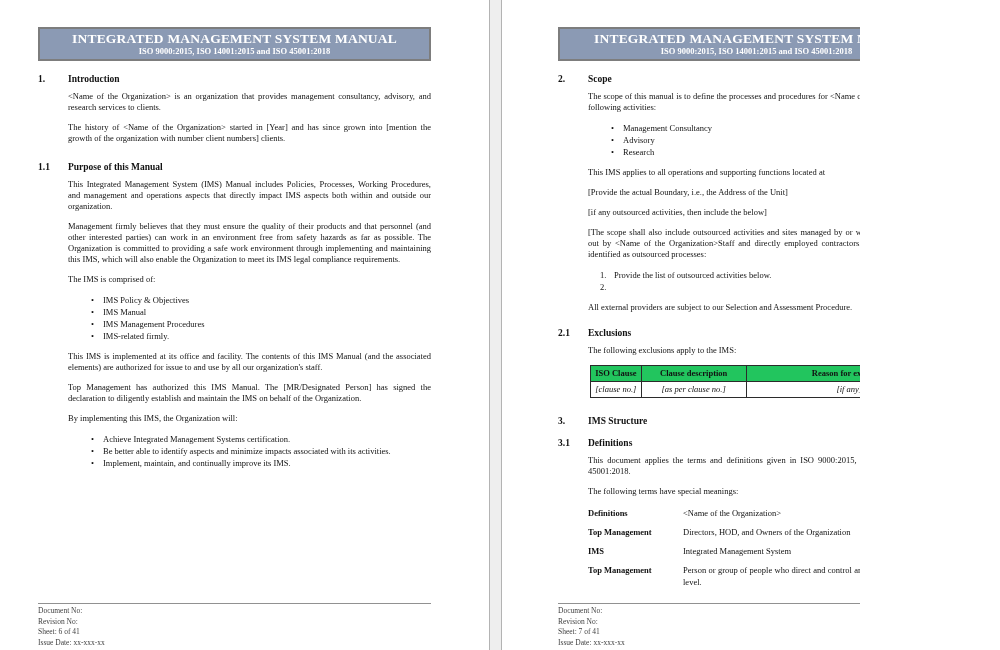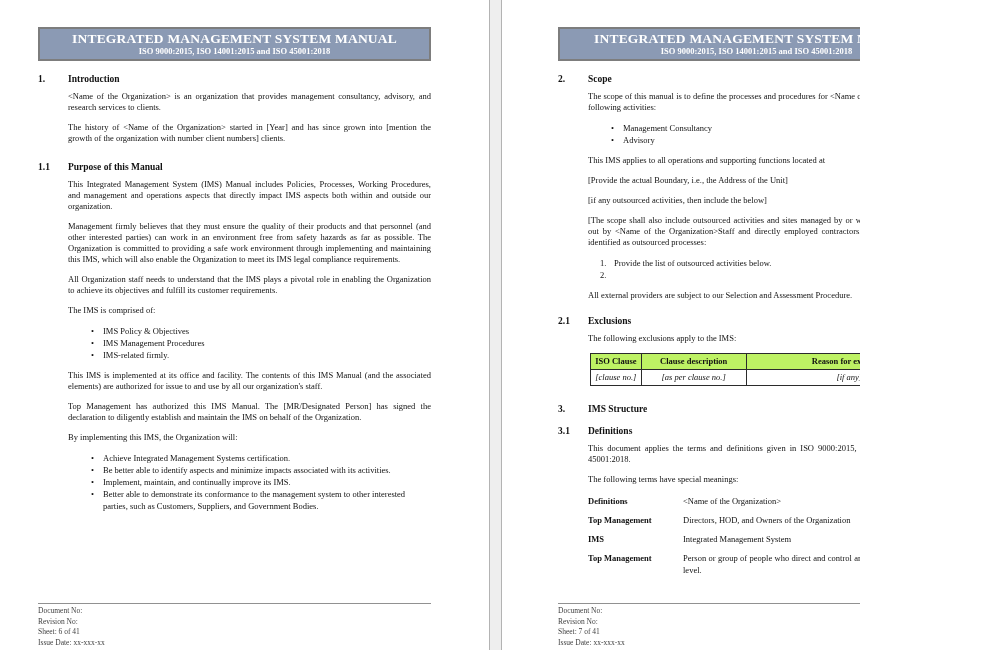--- a/index.html
+++ b/index.html
@@ -38,21 +38,21 @@
   ul.bullets li::before { content:"\2022"; position:absolute; left:1px; top:0; }
 
   ol.numlist { list-style:none; margin:0 0 9px 12px; }
   ol.numlist li { display:flex; line-height:12px; }
   ol.numlist .onum { width:14px; flex-shrink:0; }
 
   table.excl-table { border-collapse:collapse; width:363px; margin:8px 0 9px 2px; font-size:8.5px; }
   table.excl-table th, table.excl-table td {
     border:1px solid #2b2b2b; text-align:center; padding:2px 3px; line-height:11px;
   }
-  table.excl-table th { background:#bef264; font-weight:bold; }
+  table.excl-table th { background:#22c55e; font-weight:bold; }
   table.excl-table td { font-style:italic; }
   .col-iso { width:14%; } .col-desc { width:29%; } .col-reason { width:57%; }
 
   .defs { margin-top:10px; }
   .def-row { display:flex; margin-bottom:7px; }
   .def-term { width:95px; flex-shrink:0; font-weight:bold; line-height:12px; }
   .def-text { flex:1; line-height:12px; text-align:justify; }
 
   .footer {
     position:absolute; top:603px; border-top:1px solid #919191; padding-top:2px;
@@ -83,35 +83,34 @@
       <p>The history of &lt;Name of the Organization&gt; started in [Year] and has since grown into [mention the growth of the organization with number client numbers] clients.</p>
     </div>
 
     <div class="heading h-big-gap">
       <span class="num">1.1</span>
       <span>Purpose of this Manual</span>
     </div>
     <div class="sec-body">
       <p>This Integrated Management System (IMS) Manual includes Policies, Processes, Working Procedures, and management and operations aspects that directly impact IMS aspects both within and outside our organization.</p>
       <p>Management firmly believes that they must ensure the quality of their products and that personnel (and other interested parties) can work in an environment free from safety hazards as far as possible. The Organization is committed to providing a safe work environment through implementing and maintaining this IMS, which will also enable the Organization to meet its IMS legal compliance requirements.</p>
-      <p>All Organization staff needs to understand that the IMS plays a pivotal role in enabling the Organization to achieve its objectives and fulfill its customer requirements.</p>
       <p>The IMS is comprised of:</p>
       <ul class="bullets">
         <li>IMS Policy &amp; Objectives</li>
+        <li>IMS Manual</li>
         <li>IMS Management Procedures</li>
         <li>IMS-related firmly.</li>
       </ul>
       <p>This IMS is implemented at its office and facility. The contents of this IMS Manual (and the associated elements) are authorized for issue to and use by all our organization's staff.</p>
       <p>Top Management has authorized this IMS Manual. The [MR/Designated Person] has signed the declaration to diligently establish and maintain the IMS on behalf of the Organization.</p>
       <p>By implementing this IMS, the Organization will:</p>
       <ul class="bullets">
         <li>Achieve Integrated Management Systems certification.</li>
         <li>Be better able to identify aspects and minimize impacts associated with its activities.</li>
         <li>Implement, maintain, and continually improve its IMS.</li>
-        <li>Better able to demonstrate its conformance to the management system to other interested parties, such as Customers, Suppliers, and Government Bodies.</li>
       </ul>
     </div>
   </div>
 
   <div class="footer f-left38">
     <div class="f-left">
       <div>Document No:</div>
       <div>Revision No:</div>
     </div>
     <div class="f-right">
@@ -130,20 +129,21 @@
 
     <div class="heading h-top">
       <span class="num">2.</span>
       <span>Scope</span>
     </div>
     <div class="sec-body">
       <p>The scope of this manual is to define the processes and procedures for &lt;Name of the Organization&gt; For the following activities:</p>
       <ul class="bullets">
         <li>Management Consultancy</li>
         <li>Advisory</li>
+        <li>Research</li>
       </ul>
       <p>This IMS applies to all operations and supporting functions located at</p>
       <p>[Provide the actual Boundary, i.e., the Address of the Unit]</p>
       <p>[if any outsourced activities, then include the below]</p>
       <p>[The scope shall also include outsourced activities and sites managed by or worked on, activities carried out by &lt;Name of the Organization&gt;Staff and directly employed contractors. The following have been identified as outsourced processes:</p>
       <ol class="numlist">
         <li>
           <span class="onum">1.</span>
           <span>Provide the list of outsourced activities below.</span>
         </li>

